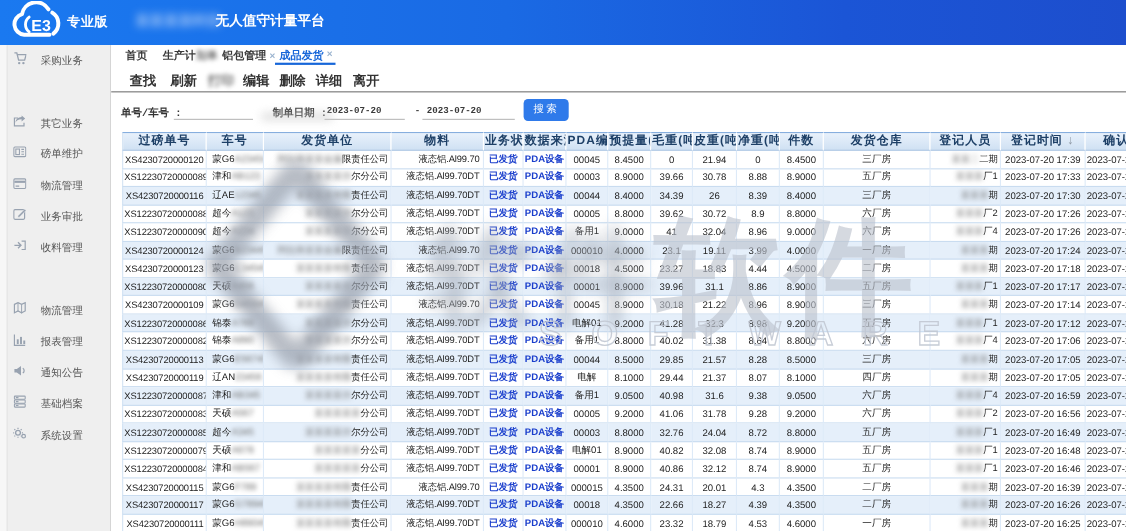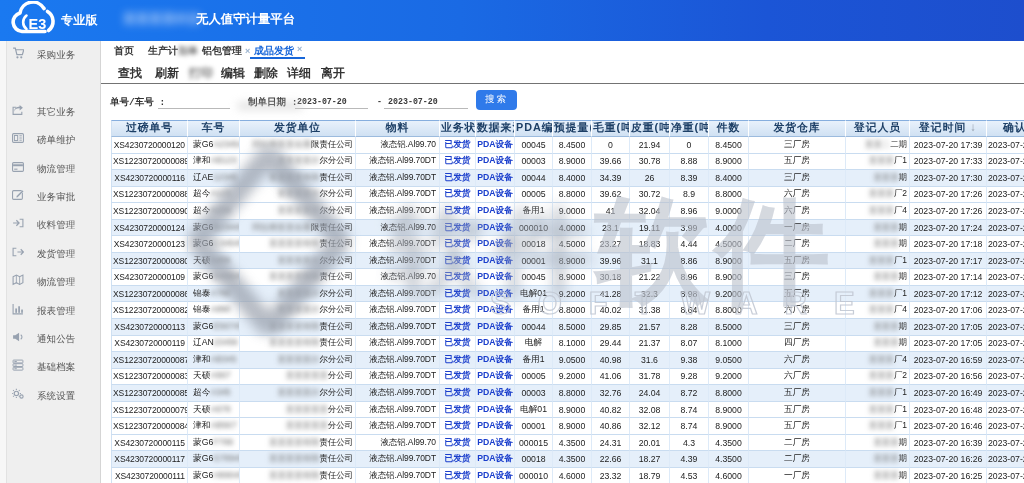--- a/index.html
+++ b/index.html
@@ -120,27 +120,20 @@
         <path d="M4 6.5l5.5-5.5 1.2 1.2L5.2 7.7 3.7 8z" fill="#98a2b0" stroke="#fff" stroke-width="0.4"></path>
       </svg>
       <span>业务审批</span>
     </div>
     <div class="mi" style="top: 174.4px;">
       <svg width="12" height="12" viewBox="0 0 11 11">
         <path d="M1 5.5h5M4 3l2.5 2.5L4 8" fill="none" stroke="#98a2b0" stroke-width="1.1"></path>
         <path d="M7 2h3v7H7" fill="none" stroke="#98a2b0"></path>
       </svg>
       <span>收料管理</span>
-    </div>
-    <div class="mi" style="top: 202.8px;">
-      <svg width="12" height="12" viewBox="0 0 11 11">
-        <path d="M5 5.5h5M8 3l2.5 2.5L8 8" fill="none" stroke="#98a2b0" stroke-width="1.1"></path>
-        <path d="M4 2H1v7h3" fill="none" stroke="#98a2b0"></path>
-      </svg>
-      <span>发货管理</span>
     </div>
     <div class="mi" style="top: 231.2px;">
       <svg width="12" height="12" viewBox="0 0 11 11">
         <path d="M1 2.5l3-1.5 3 1.5 3-1.5v7l-3 1.5-3-1.5-3 1.5z" fill="none" stroke="#98a2b0"></path>
         <path d="M4 1v7.5M7 2.5V10" stroke="#98a2b0" stroke-width="0.8"></path>
       </svg>
       <span>物流管理</span>
     </div>
     <div class="mi" style="top: 259.6px;">
       <svg width="12" height="12" viewBox="0 0 11 11">

